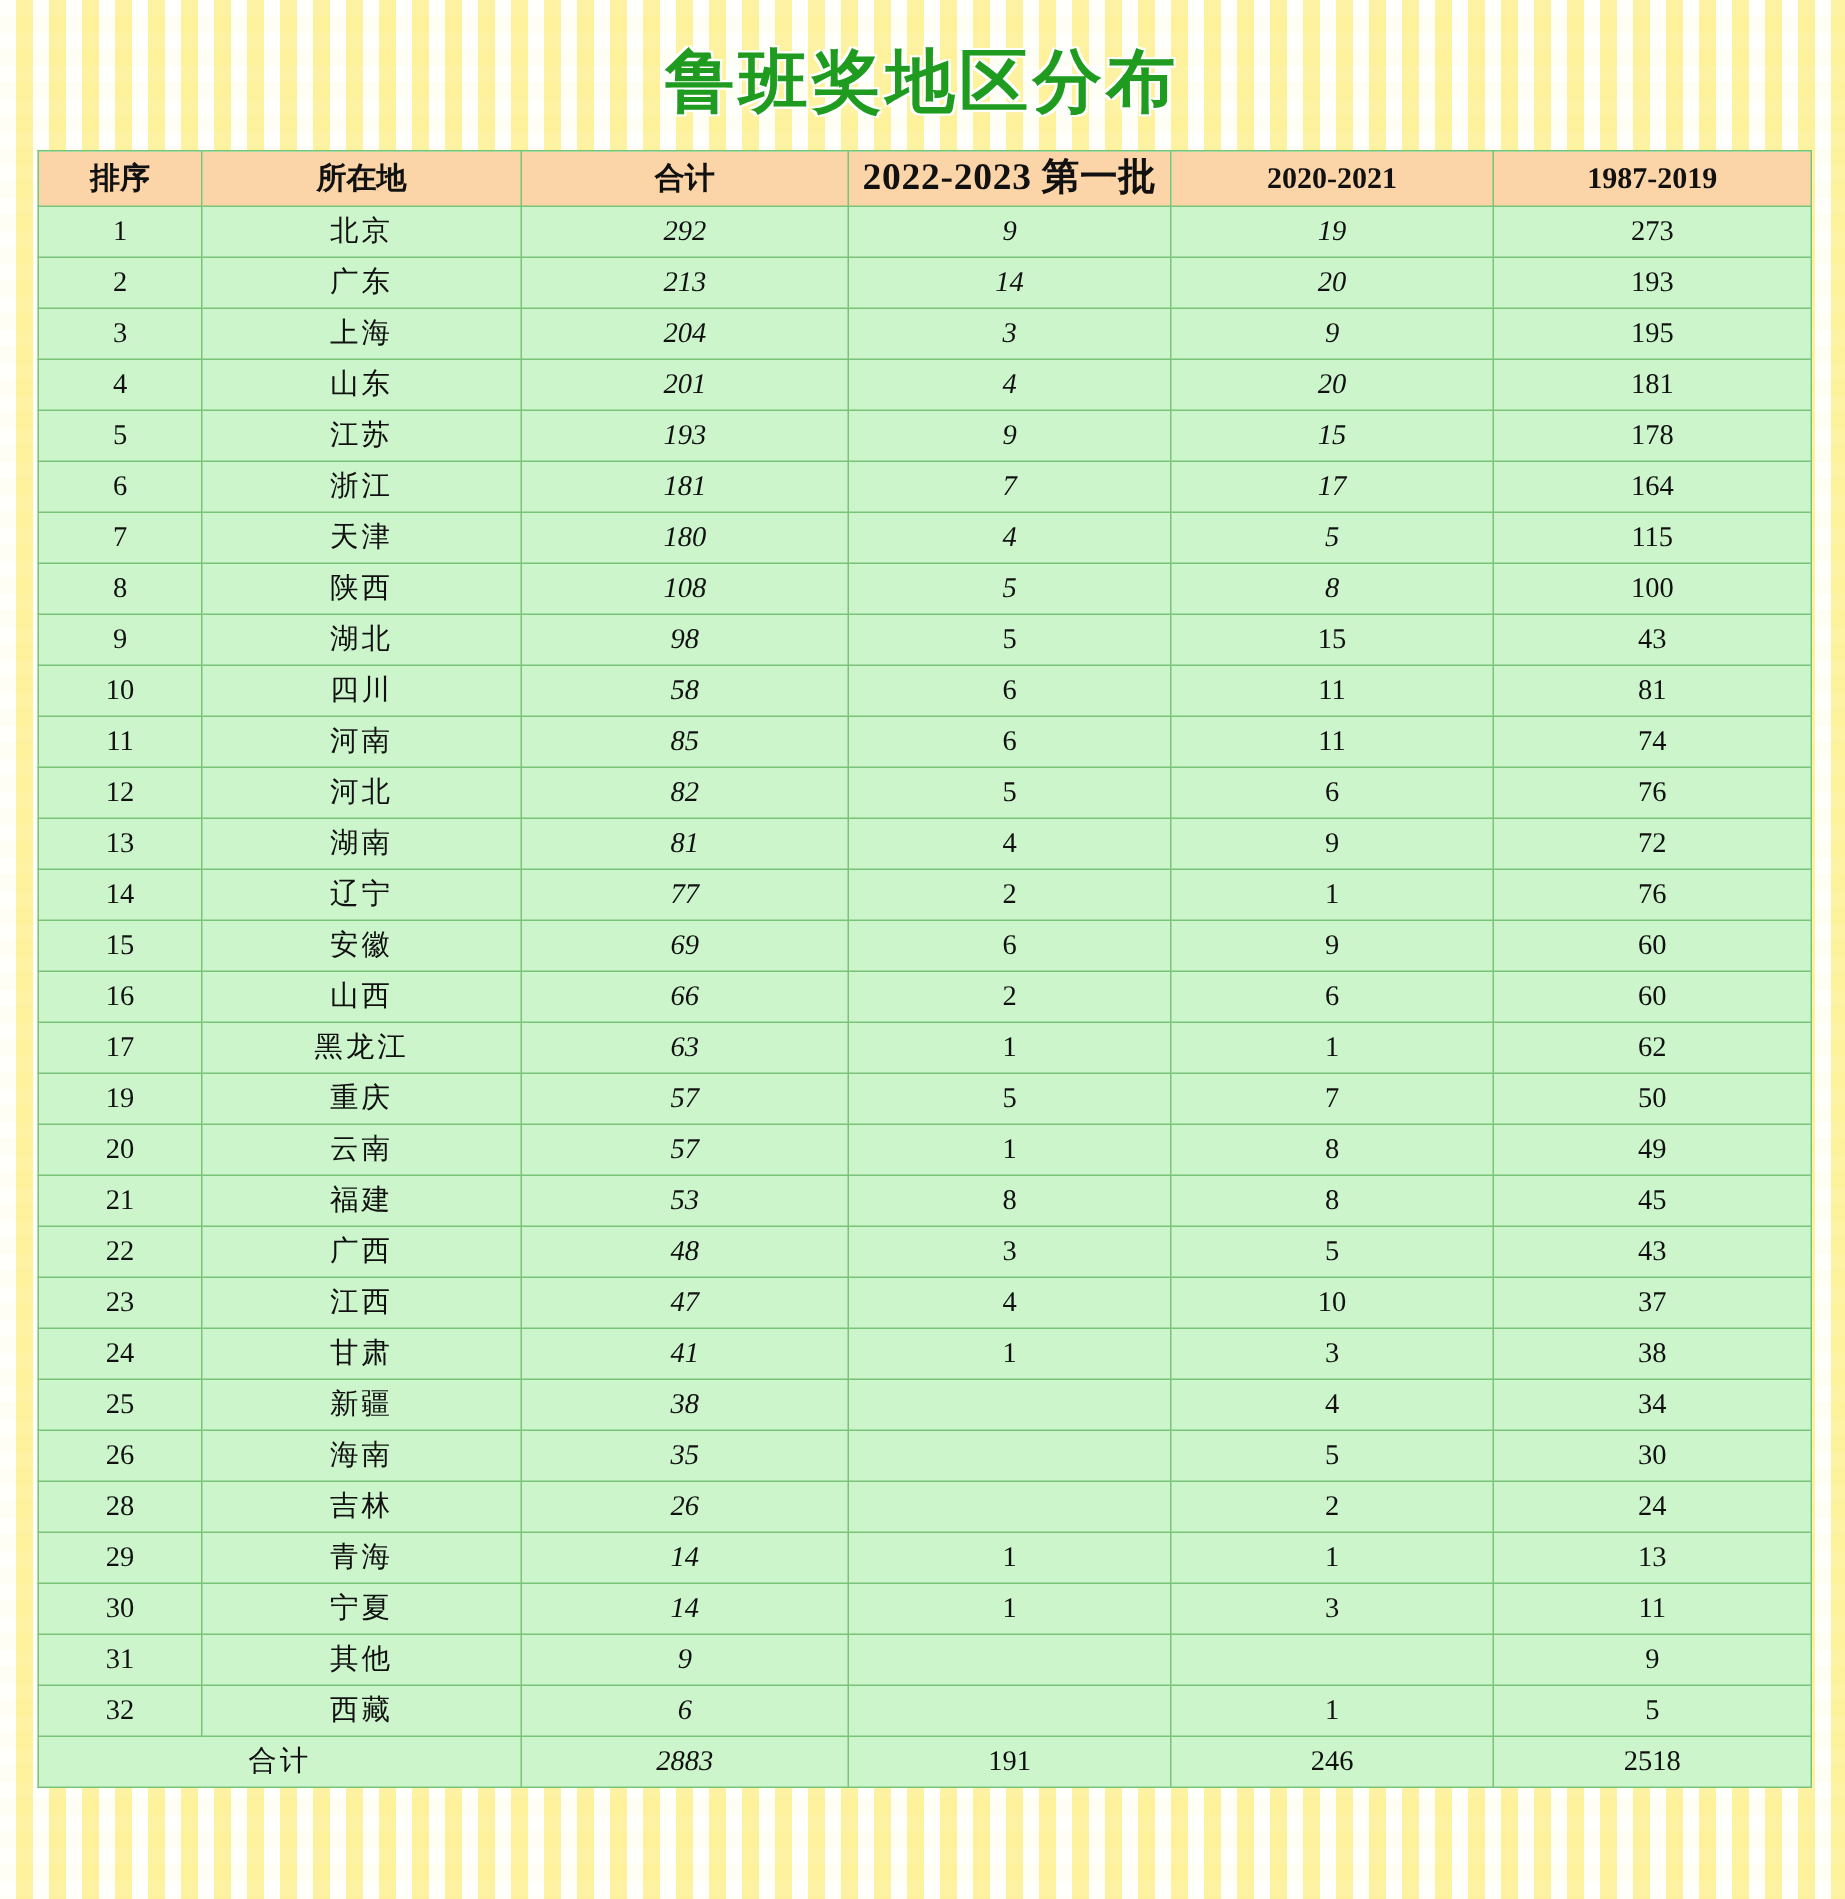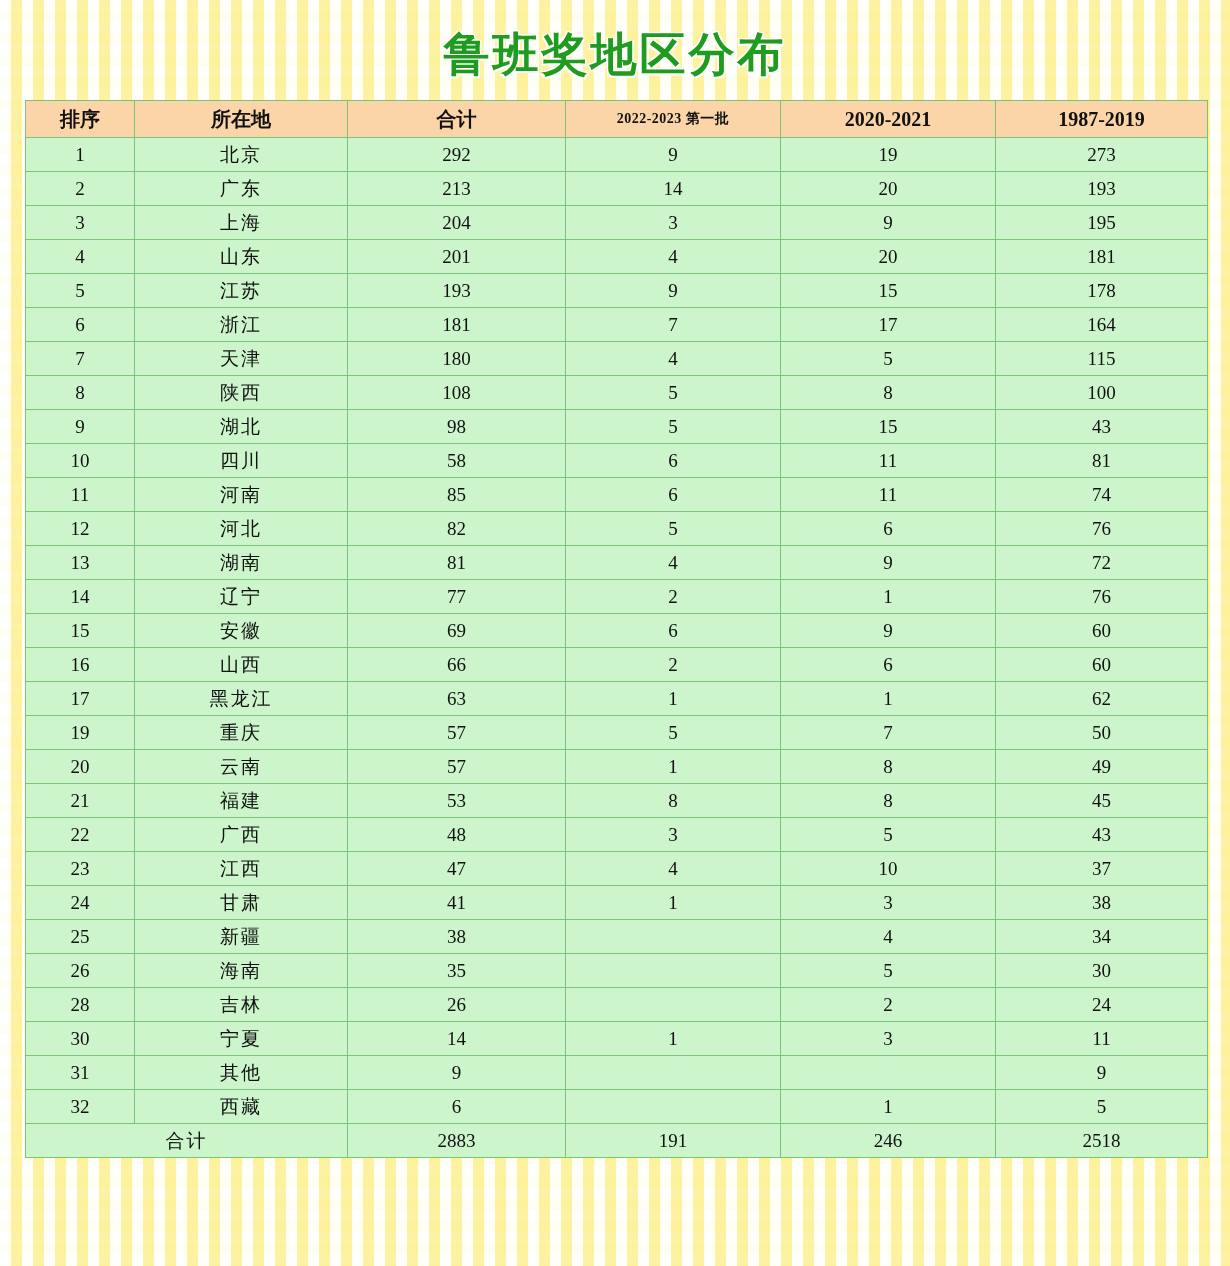--- a/index.html
+++ b/index.html
@@ -77,28 +77,29 @@
   }
   table.award thead th {
     background: #fbd5a8;
     font-weight: bold;
     height: 36px;
     line-height: 36px;
     font-size: 20px;
     border: 1px solid #7ac47a;
   }
   table.award thead th.head-batch {
-    font-size: 14px;
+    font-size: 25px;
     letter-spacing: 0.5px;
   }
   table.award tbody td {
     background: #ccf5cc;
   }
   td.blue {
     color: #1a3ff0;
+    font-style: italic;
   }
   td.name {
     letter-spacing: 2px;
   }
   tr.total td {
     font-weight: normal;
   }
   tr.total td.total-label {
     letter-spacing: 2px;
   }
@@ -335,20 +336,28 @@
           </tr>
         <tr>
             <td>28</td>
             <td class="name">吉林</td>
             <td class="blue">26</td>
             <td></td>
             <td>2</td>
             <td>24</td>
           </tr>
         <tr>
+            <td>29</td>
+            <td class="name">青海</td>
+            <td class="blue">14</td>
+            <td>1</td>
+            <td>1</td>
+            <td>13</td>
+          </tr>
+        <tr>
             <td>30</td>
             <td class="name">宁夏</td>
             <td class="blue">14</td>
             <td>1</td>
             <td>3</td>
             <td>11</td>
           </tr>
         <tr>
             <td>31</td>
             <td class="name">其他</td>

